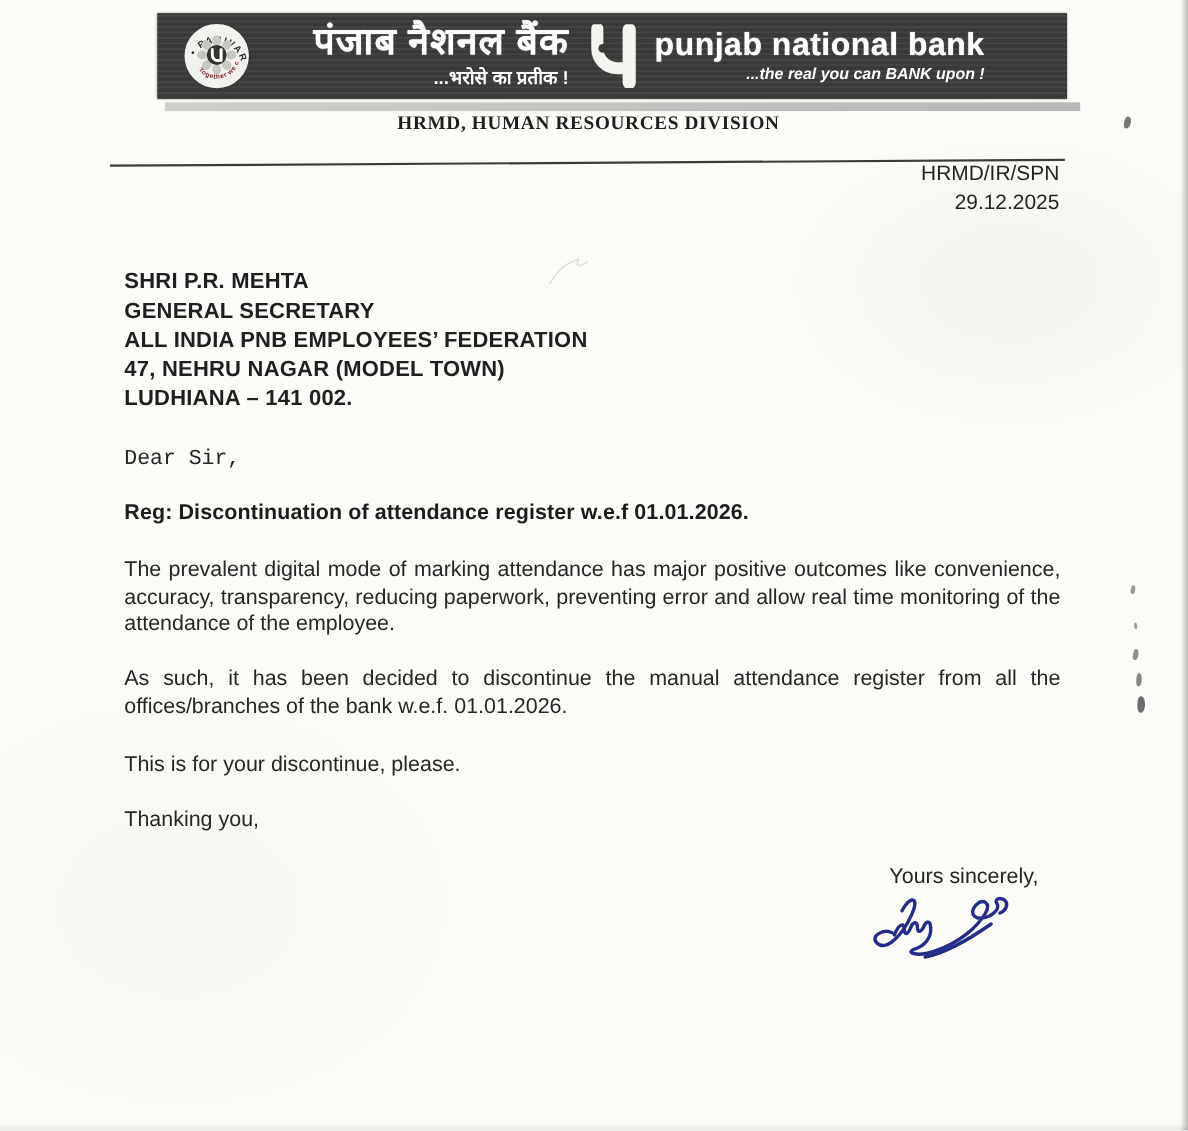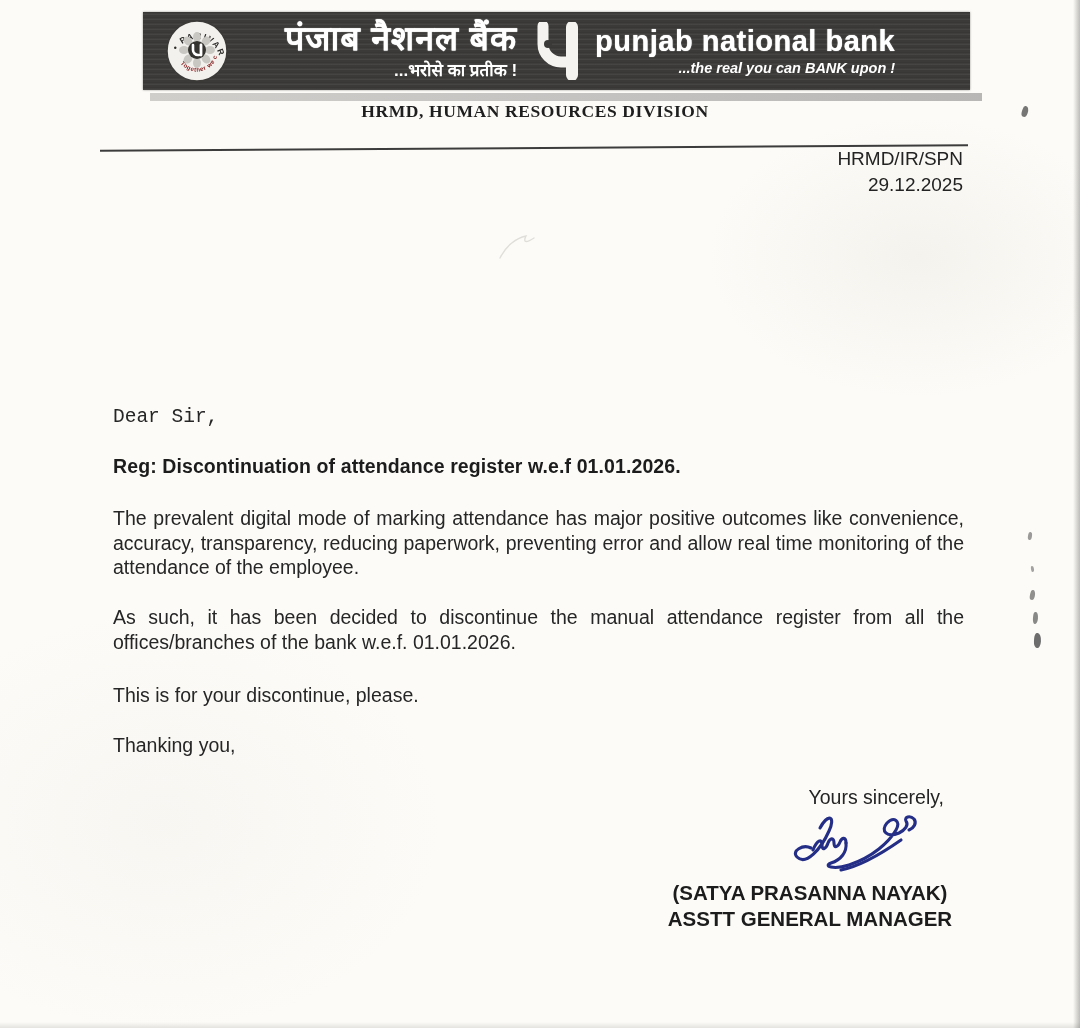--- a/index.html
+++ b/index.html
@@ -143,20 +143,27 @@
     <div class="division-line1">HRMD, HUMAN RESOURCES DIVISION</div>
   </div>
 
   <div class="rule"></div>
 
   <div class="ref-block">
     <div>HRMD/IR/SPN</div>
     <div>29.12.2025</div>
   </div>
 
+  <div class="recipient">
+    <div>SHRI P.R. MEHTA</div>
+    <div>GENERAL SECRETARY</div>
+    <div>ALL INDIA PNB EMPLOYEES’ FEDERATION</div>
+    <div>47, NEHRU NAGAR (MODEL TOWN)</div>
+    <div>LUDHIANA – 141 002.</div>
+  </div>
 
   <div class="salutation">Dear Sir,</div>
 
   <div class="subject">Reg: Discontinuation of attendance register w.e.f 01.01.2026.</div>
 
   <div class="para para1">The prevalent digital mode of marking attendance has major positive outcomes like convenience, accuracy, transparency, reducing paperwork, preventing error and allow real time monitoring of the attendance of the employee.</div>
 
   <div class="para para2">As such, it has been decided to discontinue the manual attendance register from all the offices/branches of the bank w.e.f. 01.01.2026.</div>
 
   <div class="note">This is for your discontinue, please.</div>
@@ -167,24 +174,20 @@
 
   <svg class="signature-svg" width="142" height="82" viewBox="0 0 142 82">
     <g stroke="#242e86" stroke-width="3.1" fill="none" stroke-linecap="round" stroke-linejoin="round">
       <path d="M37 22 C45 7 53 10 46 25 C38 43 23 60 14 51 C8 45 20 38 28 42"></path>
       <path d="M30 44 C34 34 39 32 39 39 C39 45 43 43 45 37 C47 32 51 31 51 37 C51 43 55 41 57 36 C59 31 63 31 63 37"></path>
       <path d="M63 37 C64 46 58 54 48 57 C40 60 50 64 66 59 C90 51 106 36 113 24 C118 15 111 10 104 17 C97 25 104 32 116 27 C122 24 126 19 123 15 C121 11 127 9 131 13 C134 17 131 22 126 24"></path>
       <path d="M58 64 C78 60 98 48 118 34"></path>
     </g>
   </svg>
 
-  <div class="signatory">
-    <div>(SATYA PRASANNA NAYAK)</div>
-    <div>ASSTT GENERAL MANAGER</div>
-  </div>
 
   <div class="speck sp1"></div>
   <div class="speck sp2"></div>
   <div class="speck sp3"></div>
   <div class="speck sp4"></div>
   <div class="speck sp5"></div>
   <div class="speck sp6"></div>
   <svg class="faint-scribble" width="50" height="40" viewBox="0 0 50 40">
     <path d="M8 30 C14 18 24 10 34 8 C30 16 36 14 42 10" stroke="#9a968e" stroke-width="1.4" fill="none" stroke-linecap="round"></path>
   </svg>

